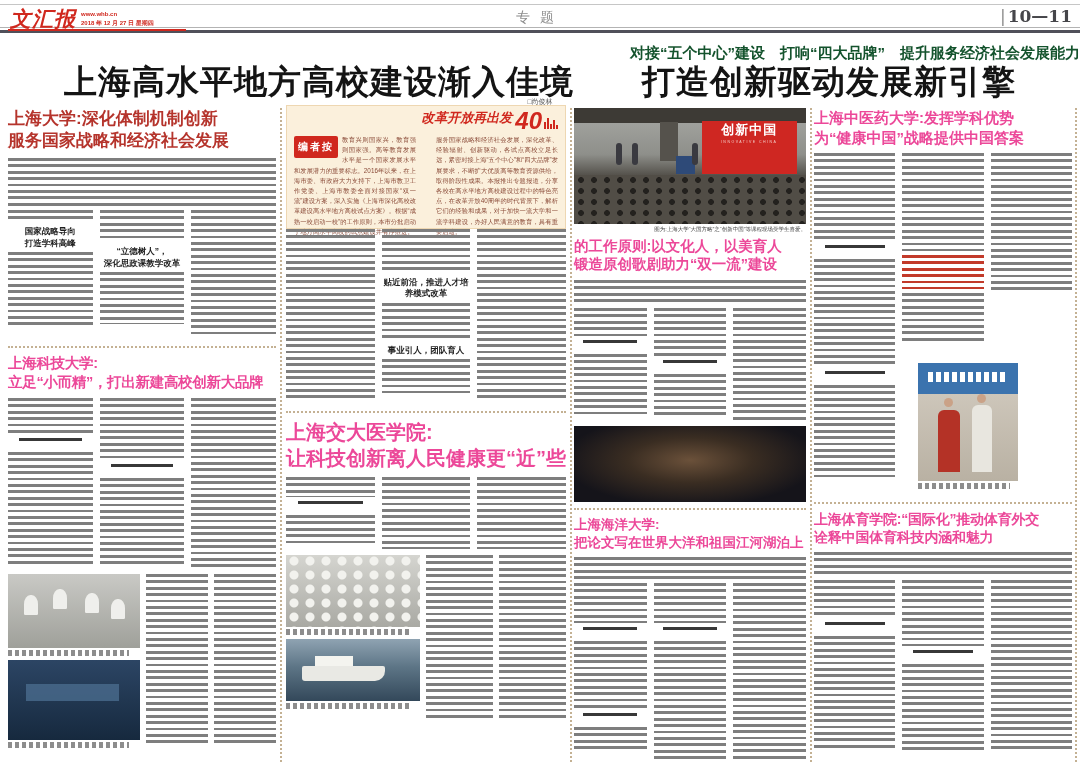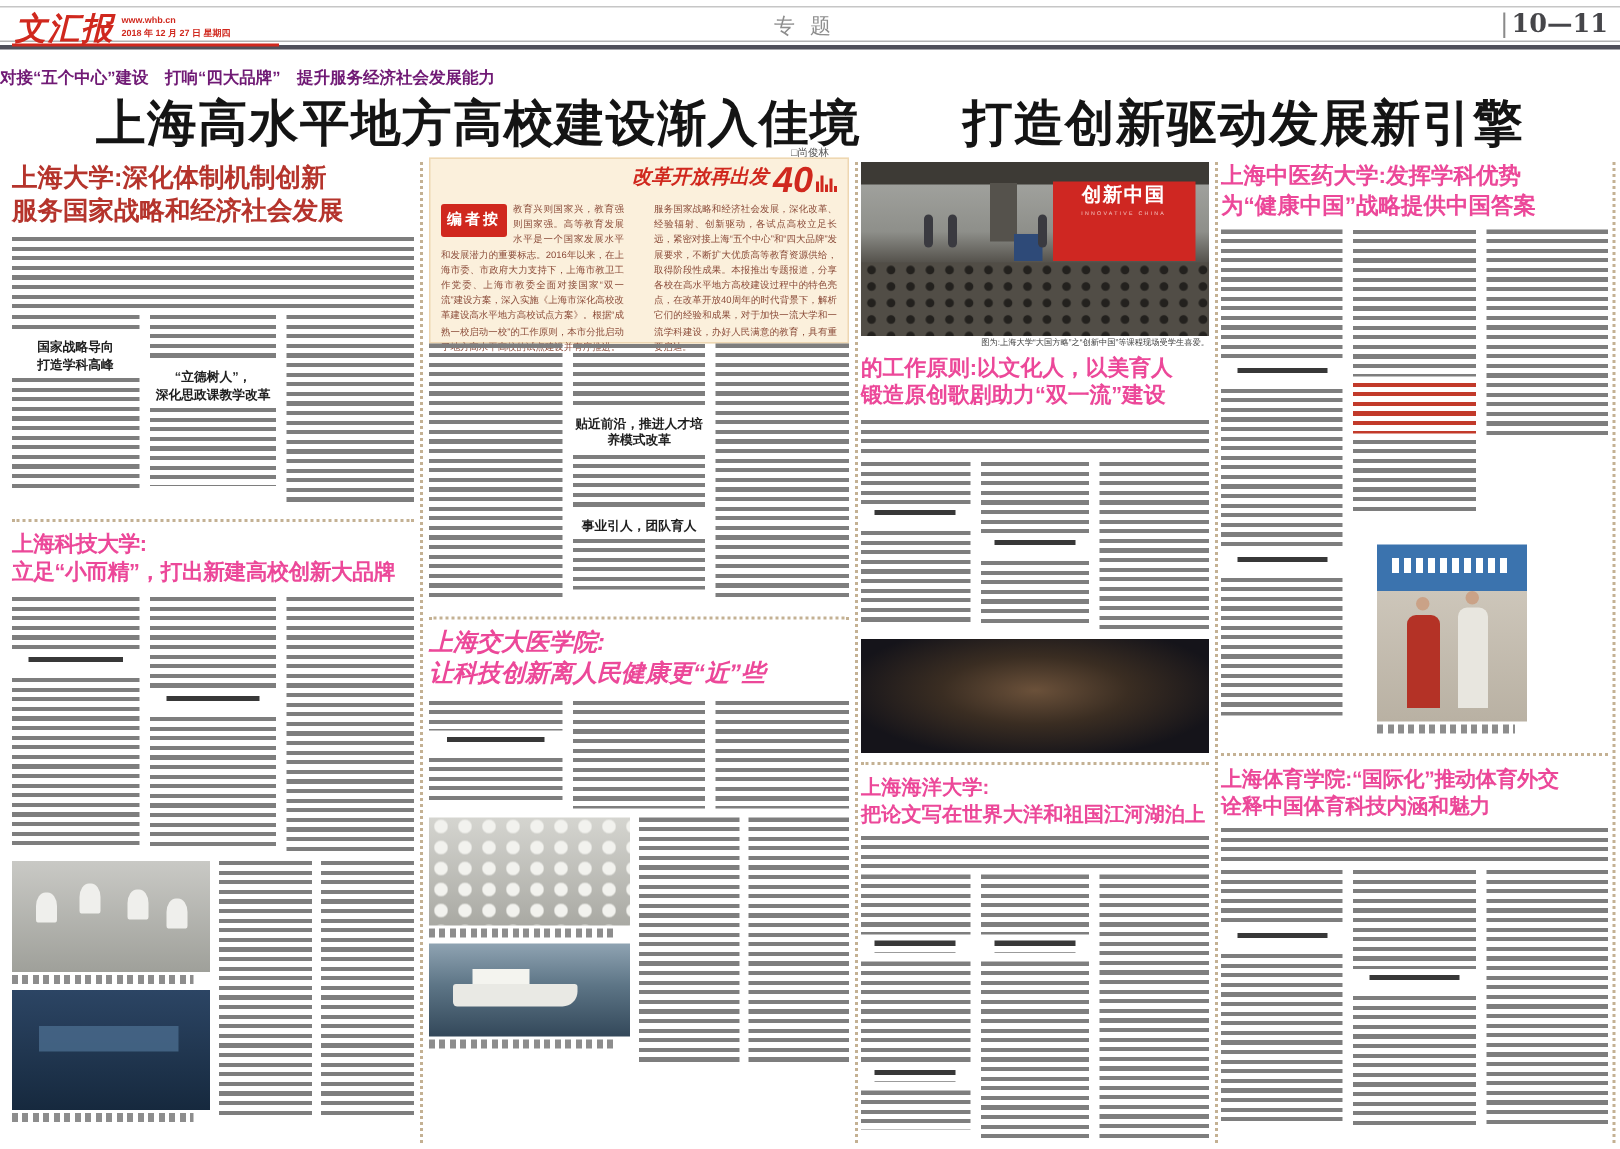--- a/index.html
+++ b/index.html
@@ -15,22 +15,22 @@
         font-size:21px;color:#d0281e;letter-spacing:1px;line-height:1;}
   #mast-small{display:flex;flex-direction:column;gap:1px;padding-top:3px;}
   #mast-small div{font-size:6px;color:#d0281e;font-weight:bold;line-height:1.3;}
   #mast-underline{position:absolute;left:8px;top:29px;width:178px;height:2px;background:#d0281e;z-index:4;}
   #section-label{position:absolute;left:0;right:0;top:9px;text-align:center;
         font-size:14px;color:#8e8e8e;letter-spacing:10px;}
   #page-no{position:absolute;right:8px;top:6px;font-family:"DejaVu Serif",serif;
         font-size:17px;font-weight:bold;color:#46464a;}
   #page-no .bar{font-weight:normal;color:#8a8a8a;margin-right:2px;}
   
-  #kicker{position:absolute;left:0;right:0;top:44px;text-align:left;
-        font-size:11px;font-weight:bold;color:#701a75;}
+  #kicker{position:absolute;left:0;right:0;top:44px;text-align:right;
+        font-size:15px;font-weight:bold;color:#14532d;}
   #main-title{position:absolute;left:0;right:0;top:60px;text-align:center;
         font-size:33px;font-weight:bold;color:#141414;letter-spacing:1px;
         font-family:"Liberation Serif",serif;}
   #byline{position:absolute;left:0;right:0;top:97px;text-align:center;font-size:7px;color:#555;}
   
   .col{position:absolute;top:108px;}
   #col1{left:8px;width:268px;}
   #col2{left:286px;width:280px;top:105px;}
   #col3{left:574px;width:232px;}
   #col4{left:814px;width:258px;}
@@ -40,21 +40,21 @@
   .sim{background-image:repeating-linear-gradient(180deg,#7e7e7e 0,#7e7e7e 2.8px,transparent 2.8px,transparent 6.4px);margin-bottom:4px;}
   .sim-red{background-image:repeating-linear-gradient(180deg,#c23a2a 0,#c23a2a 2.8px,transparent 2.8px,transparent 6.4px);margin-bottom:4px;}
   .sim-head{height:8px;width:74%;margin:4px auto 6px;
         background-image:repeating-linear-gradient(180deg,#383838 0,#383838 3.4px,transparent 3.4px,transparent 8px);}
   .capsim{height:6px;background:repeating-linear-gradient(90deg,#8d8d8d 0,#8d8d8d 4px,transparent 4px,transparent 7px);margin:2px 0 4px;width:92%;}
   
   .ah{font-weight:bold;color:#ec4899;line-height:1.3;margin:0 0 6px;}
   .h-shangda{color:#b5342c;font-size:17px;}
   .h-keji{font-size:14.5px;letter-spacing:-0.3px;}
   .h-ligong{font-size:16px;}
-  .h-jiaoda{font-size:16px;font-style:italic;}
+  .h-jiaoda{font-size:20px;}
   .h-yinyue{font-size:14.5px;}
   .h-haiyang{font-size:13.5px;}
   .h-zhongyi{font-size:15px;}
   .h-tiyu{font-size:14px;letter-spacing:-0.2px;}
   .sh{font-size:8.5px;font-weight:bold;text-align:center;color:#1e1e1e;line-height:1.35;margin:3px 0;}
   .cols{display:flex;gap:7px;}
   .c{flex:1;min-width:0;}
   
   #edbox{box-sizing:border-box;width:280px;height:124px;background:#fbf0dc;
         border:1px solid #eed7b2;padding:5px 7px;}

